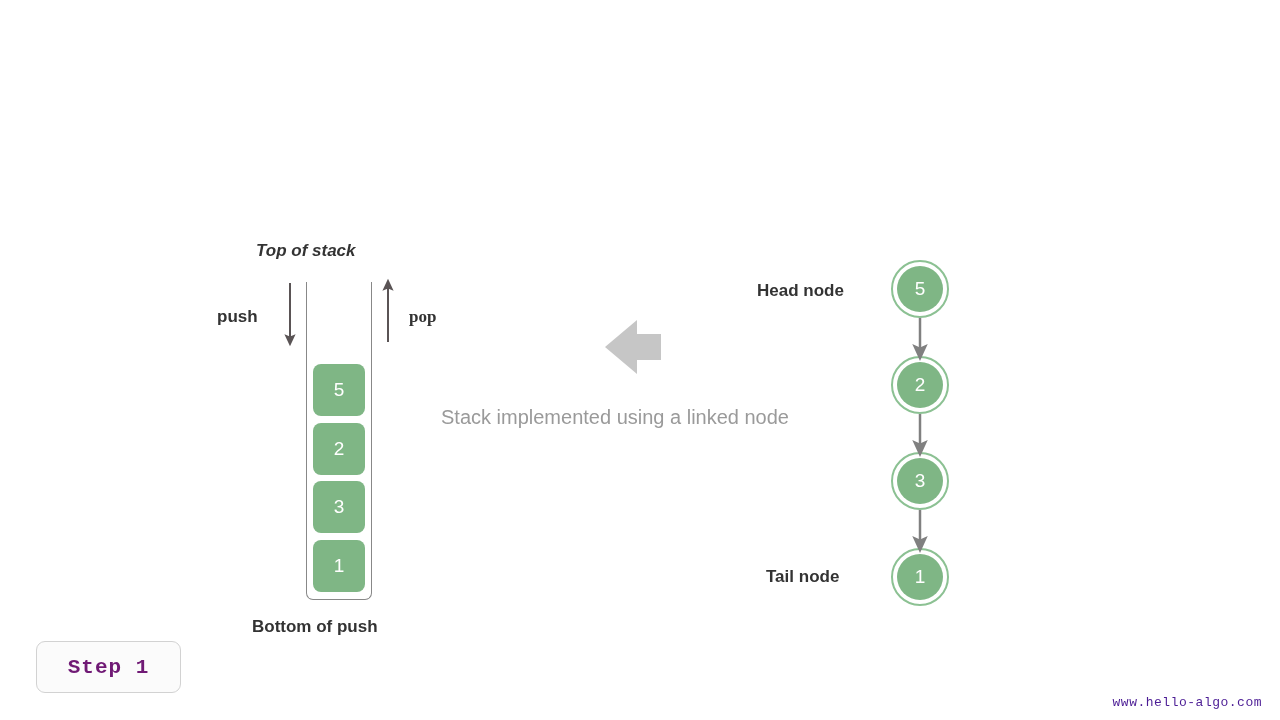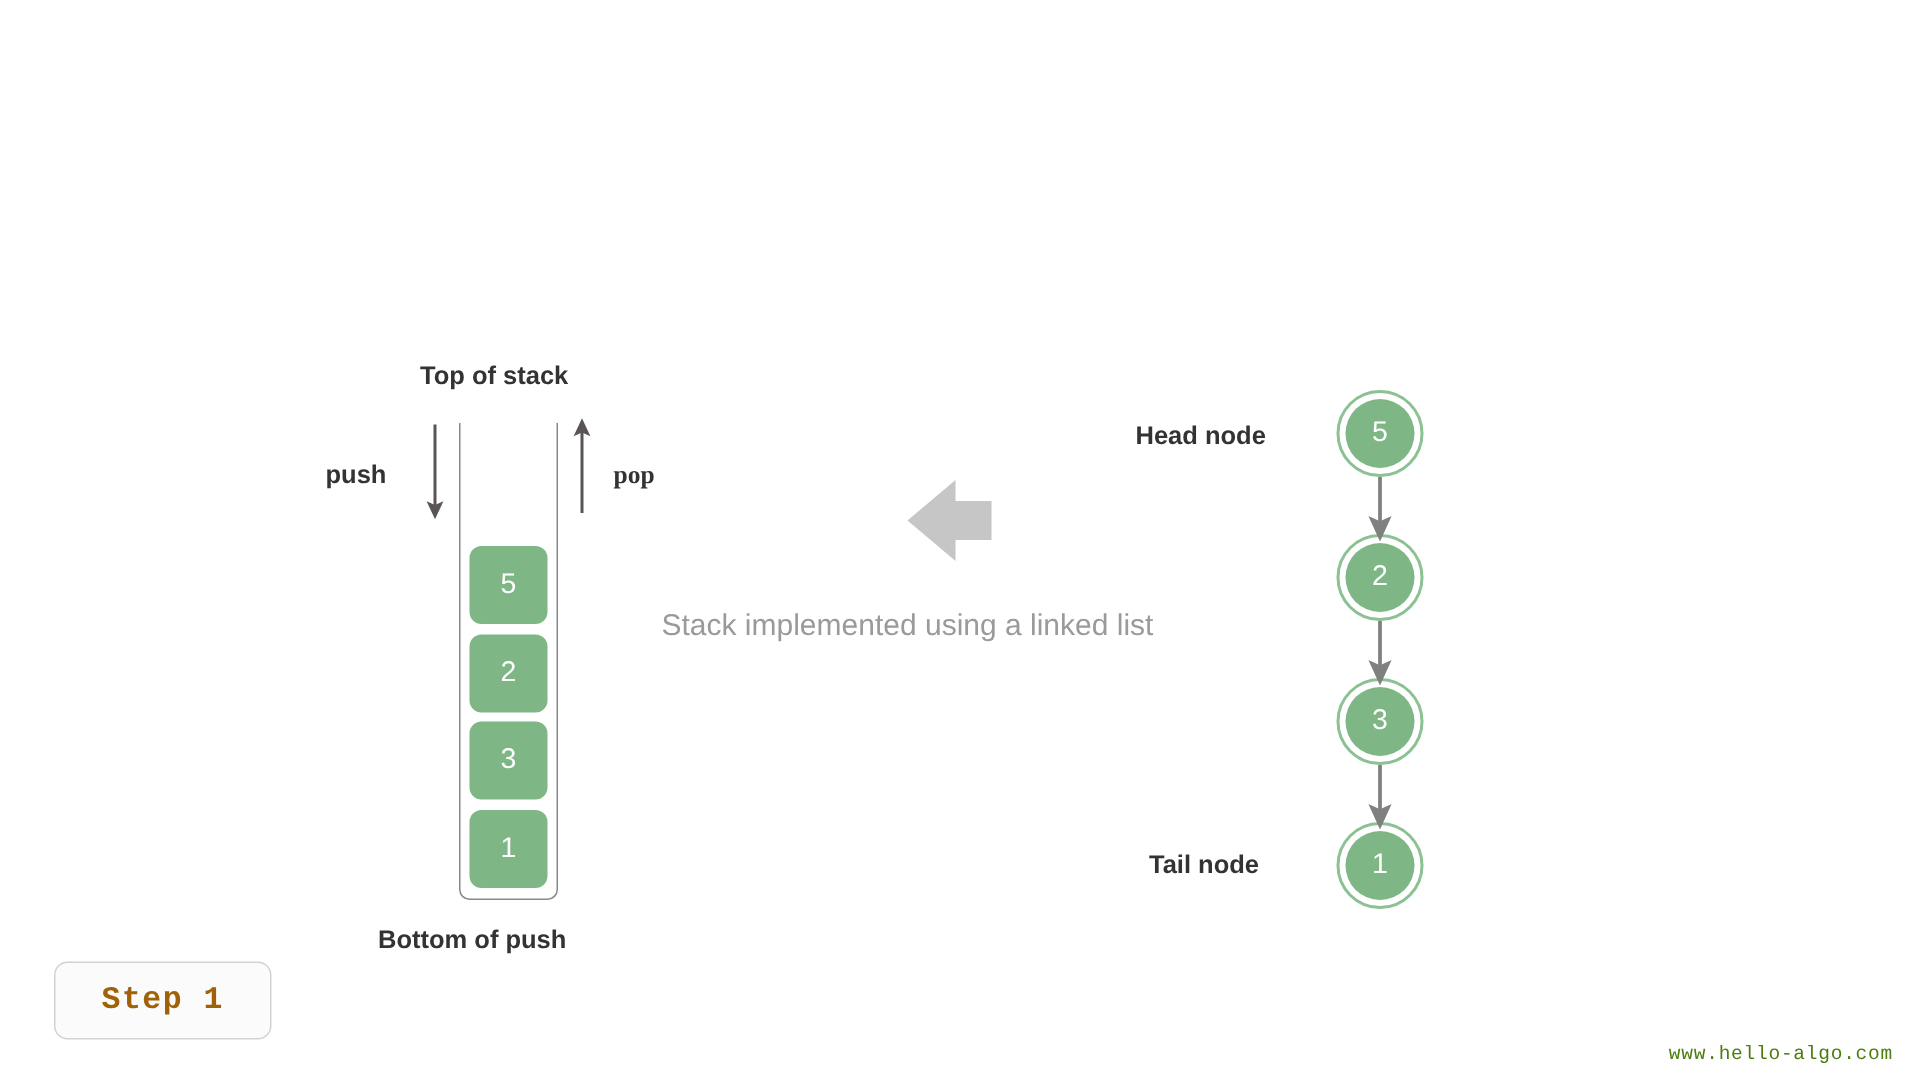--- a/index.html
+++ b/index.html
@@ -113,70 +113,70 @@
     height: 52px;
     border: 1.5px solid #d2d2d2;
     border-radius: 9px;
     background: #fbfbfb;
     display: flex;
     align-items: center;
     justify-content: center;
     font-family: "Liberation Mono", monospace;
     font-size: 21px;
     font-weight: bold;
-    color: #a16207;
+    color: #701a75;
     letter-spacing: 1px;
     box-sizing: border-box;
   }
 
   
   .watermark {
     position: absolute;
     right: 18px;
     bottom: 10px;
     font-family: "Liberation Mono", monospace;
     font-size: 13px;
-    color: #4d7c0f;
+    color: #4c1d95;
     letter-spacing: 0.5px;
     white-space: nowrap;
   }
 
   svg.overlay {
     position: absolute;
     left: 0;
     top: 0;
     width: 1280px;
     height: 720px;
     pointer-events: none;
   }
 </style>
 </head>
 <body>
 
 <div class="canvas">
 
   <div id="stack-group">
 
-    <div class="label-bold" style="left:280px; top:241px;">Top of stack</div>
+    <div class="label-bold" style="left:256px; top:241px;font-style:italic;">Top of stack</div>
 
     <div class="label-bold" style="left:217px; top:307px;">push</div>
 
     <div class="label-bold" style="left:409px; top:307px;font-family:Liberation Serif, serif;">pop</div>
 
     <div class="stack-container"></div>
 
     <div class="stack-cell" style="top:364px;">5</div>
     <div class="stack-cell" style="top:423px;">2</div>
     <div class="stack-cell" style="top:481px;">3</div>
     <div class="stack-cell" style="top:540px;">1</div>
 
     <div class="label-bold" style="left:252px; top:617px;">Bottom of push</div>
   </div>
 
-  <div class="caption" style="left:441px; top:406px;">Stack implemented using a linked list</div>
+  <div class="caption" style="left:441px; top:406px;">Stack implemented using a linked node</div>
 
   <div>
 
     <div class="label-bold" style="left:757px; top:281px;">Head node</div>
 
     <div class="label-bold" style="left:766px; top:567px;text-align:center;">Tail node</div>
 
     <div class="ll-node" style="left:891px; top:260px;">
       <span class="inner">5</span>
     </div>

